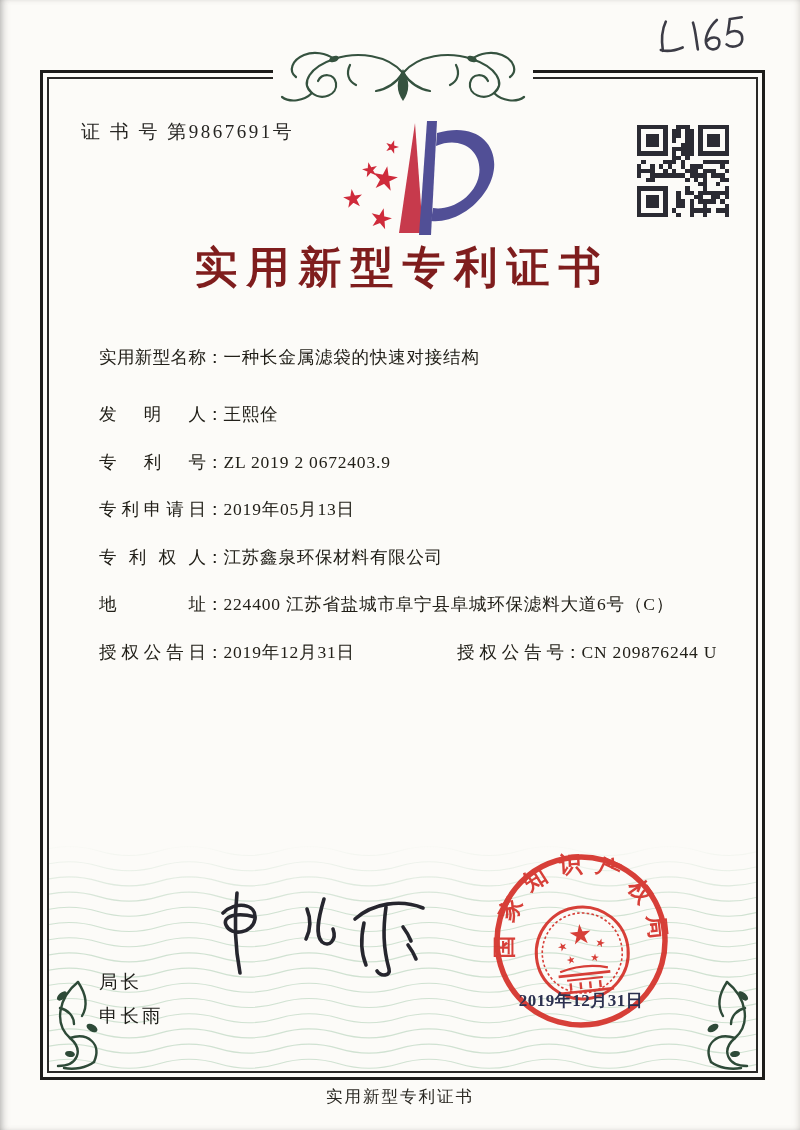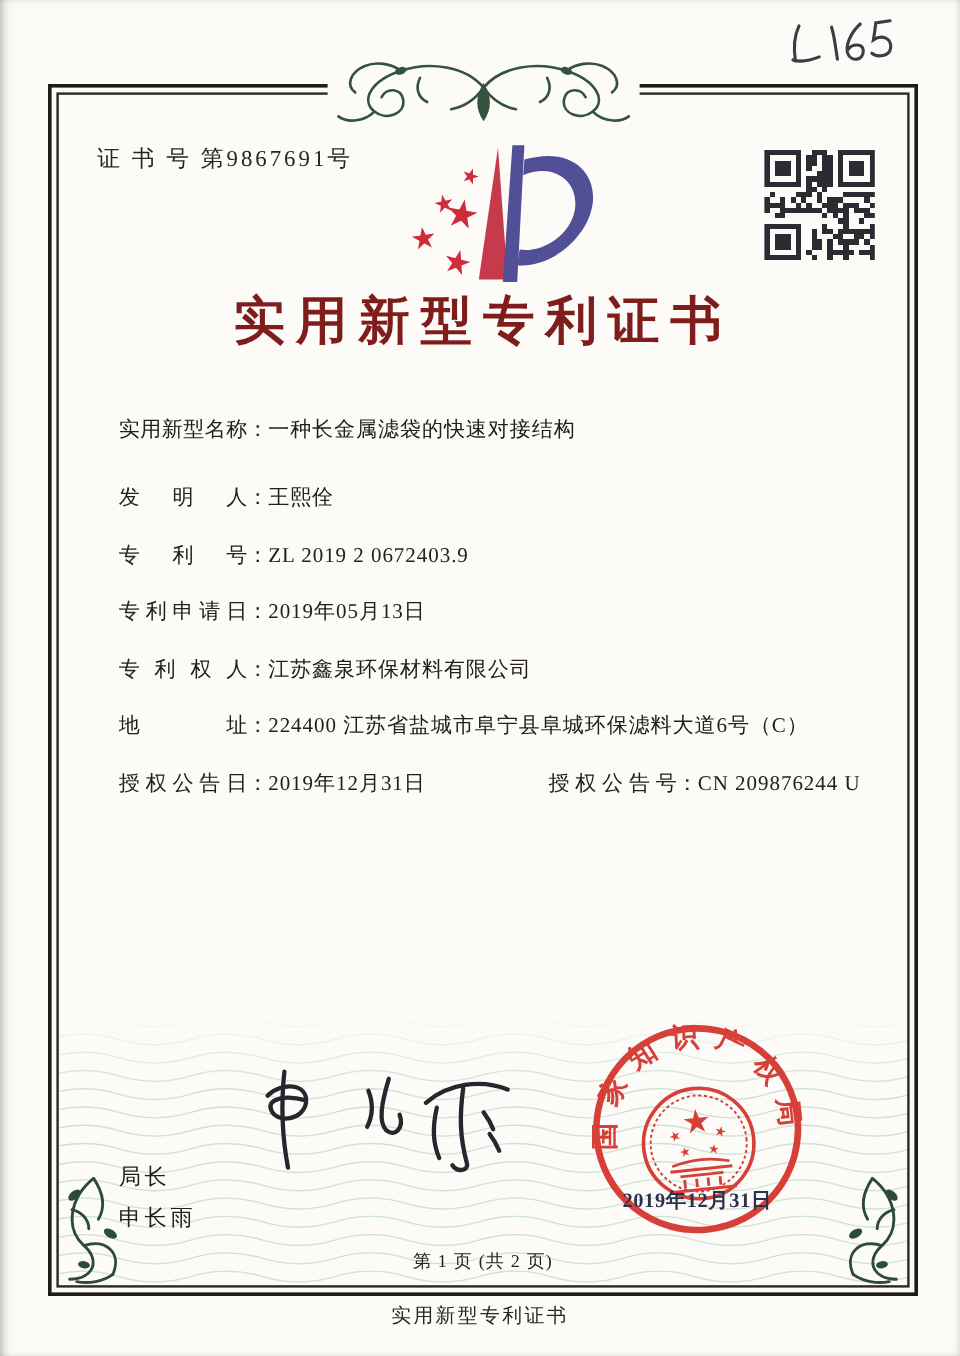--- a/index.html
+++ b/index.html
@@ -491,17 +491,16 @@
           <rect x="-16" y="29" width="2.4" height="7" stroke="none"></rect>
           <rect x="-6" y="29" width="2.4" height="7" stroke="none"></rect>
           <rect x="3.6" y="29" width="2.4" height="7" stroke="none"></rect>
           <rect x="13.6" y="29" width="2.4" height="7" stroke="none"></rect>
           <rect x="-28" y="37" width="56" height="2.6" stroke="none"></rect>
         </g>
       </g>
     </svg>
     <div class="seal-date">2019年12月31日</div>
 
-    <div class="page-num">第 1 页 (共 2 页)</div>
   </div>
 
   <div class="back-note">实用新型专利证书</div>
 </div>
 
 </body></html>

